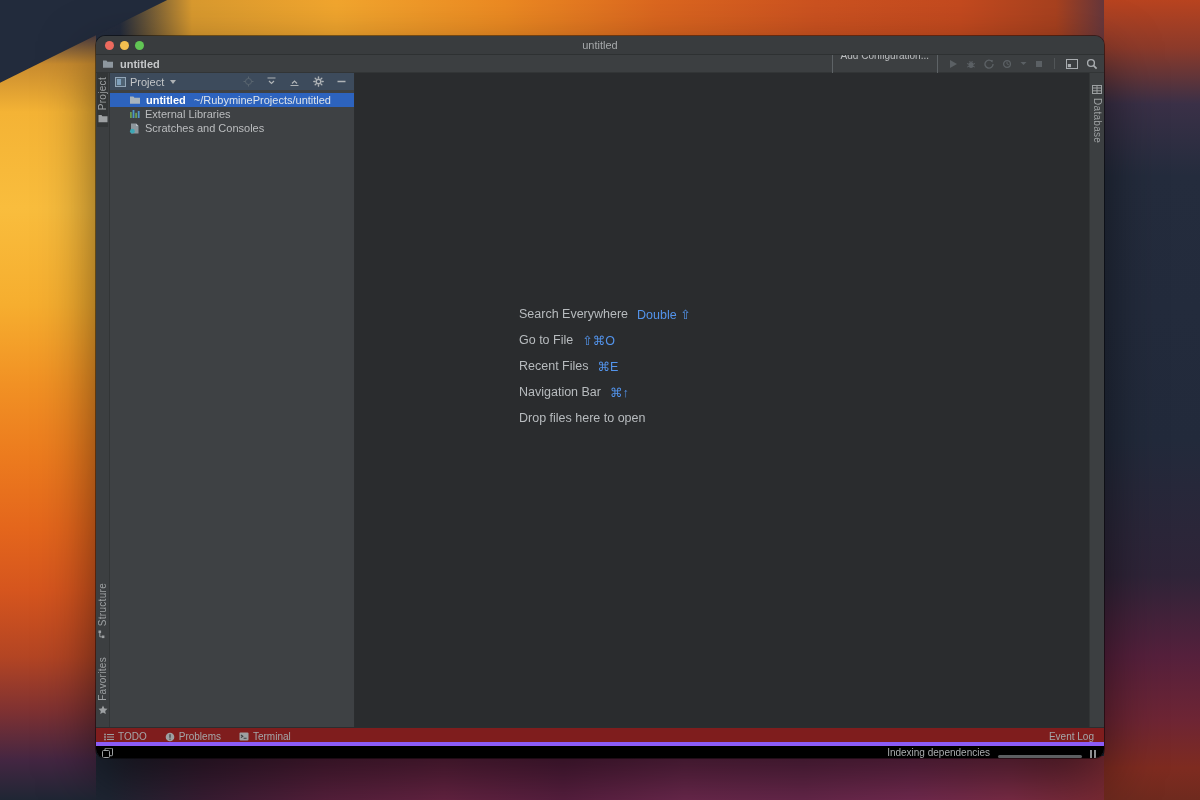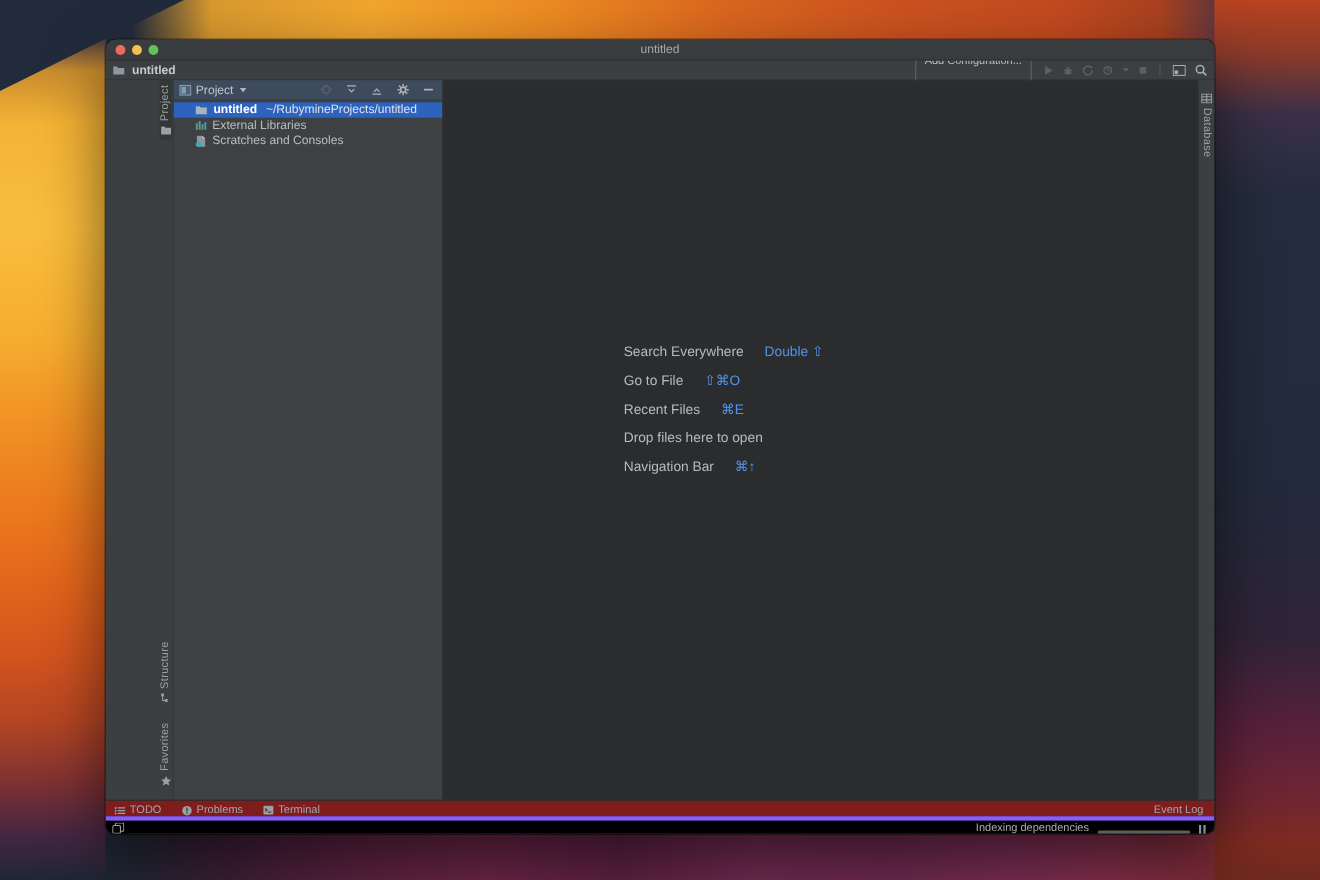--- a/index.html
+++ b/index.html
@@ -39,21 +39,21 @@
   #toolbar .spacer { flex:1; }
   .tb-btn { border:1px solid #5E6366; border-radius:3px; font-size:10px; color:#BDBFC1;
     padding:1px 8px 18px; background:transparent; margin-right:10px; }
   .tb-icons { display:flex; align-items:center; gap:8px; }
   .ico { display:inline-flex; align-items:center; justify-content:center; }
   .dim { color:#5B6064; }
   .lit { color:#A9ADB0; }
   .tb-divider { width:1px; height:11px; background:#515557; margin:0 3px; }
 
   
-  #main { flex:1; display:flex; min-height:0;padding-left:48px; }
+  #main { flex:1; display:flex; min-height:0; }
 
   
   .stripe { width:14px; flex:0 0 14px; background:#3C3F41; display:flex; flex-direction:column; align-items:center; }
   #stripe-left { border-right:1px solid #323536; }
   #stripe-right { width:15px; flex:0 0 15px; border-left:1px solid #323536; }
   .vtab { display:flex; flex-direction:column; align-items:center; gap:4px; padding:4px 0; color:#9DA0A2; font-size:10px; }
   .vtab.active { background:#333637; }
   .vlabel-up { writing-mode:vertical-rl; transform:rotate(180deg); letter-spacing:.3px; }
   .vlabel-down { writing-mode:vertical-rl; letter-spacing:.3px; }
   .stripe .push { flex:1; }
@@ -69,21 +69,21 @@
   .hdr-ico.dim { color:#5A6670; }
   .tree { padding-top:3px; font-size:11px; }
   .tree-row { height:14px; display:flex; align-items:center; gap:5px; padding-left:19px; color:#BBBDBF; white-space:nowrap; }
   .tree-row.selected { background:#2D63BE; color:#FFFFFF; }
   .tree-row.selected .t-name { font-weight:bold; color:#FFFFFF; }
   .tree-row .t-path { color:#DDE3EA; margin-left:3px; }
 
   
   #editor { flex:1; background:#2A2C2E; position:relative; }
   #shortcuts { position:absolute; left:164px; top:228px; font-size:12.5px; color:#B7BBBE; }
-  .sc-line { height:26px; display:flex; align-items:flex-end; gap:19px; white-space:nowrap; }
+  .sc-line { height:26px; display:flex; align-items:center; gap:9px; white-space:nowrap; }
   .sc-keys { color:#5394EC; }
 
   
   #bottombar { height:15px; flex:0 0 15px; background:#7f1d1d; border-top:1px solid #2B2D2F;
     display:flex; align-items:flex-end; font-size:10px; color:#A4A7A9; padding:0 8px; }
   .btab { display:flex; align-items:center; gap:4px; margin-right:18px; }
   #bottombar .spacer { flex:1; }
   .btab.right { margin-right:2px;flex-direction:column; }
 
   
@@ -315,25 +315,25 @@
         </div>
         <div class="sc-line">
           <span>Go to File</span>
           <span class="sc-keys">⇧⌘O</span>
         </div>
         <div class="sc-line">
           <span>Recent Files</span>
           <span class="sc-keys">⌘E</span>
         </div>
         <div class="sc-line">
-          <span>Drop files here to open</span>
-        </div>
-        <div class="sc-line">
           <span>Navigation Bar</span>
           <span class="sc-keys">⌘↑</span>
+        </div>
+        <div class="sc-line">
+          <span>Drop files here to open</span>
         </div>
       </div>
     </div>
 
     <div class="stripe" id="stripe-right">
       <div class="vtab" style="margin-top:8px">
         <span class="ico">
           <svg width="10" height="9" viewBox="0 0 10 9">
               <rect x="0.5" y="0.5" width="9" height="8" fill="none" stroke="#9DA0A2"></rect>
               <line x1="0.5" y1="3" x2="9.5" y2="3" stroke="#9DA0A2"></line>

